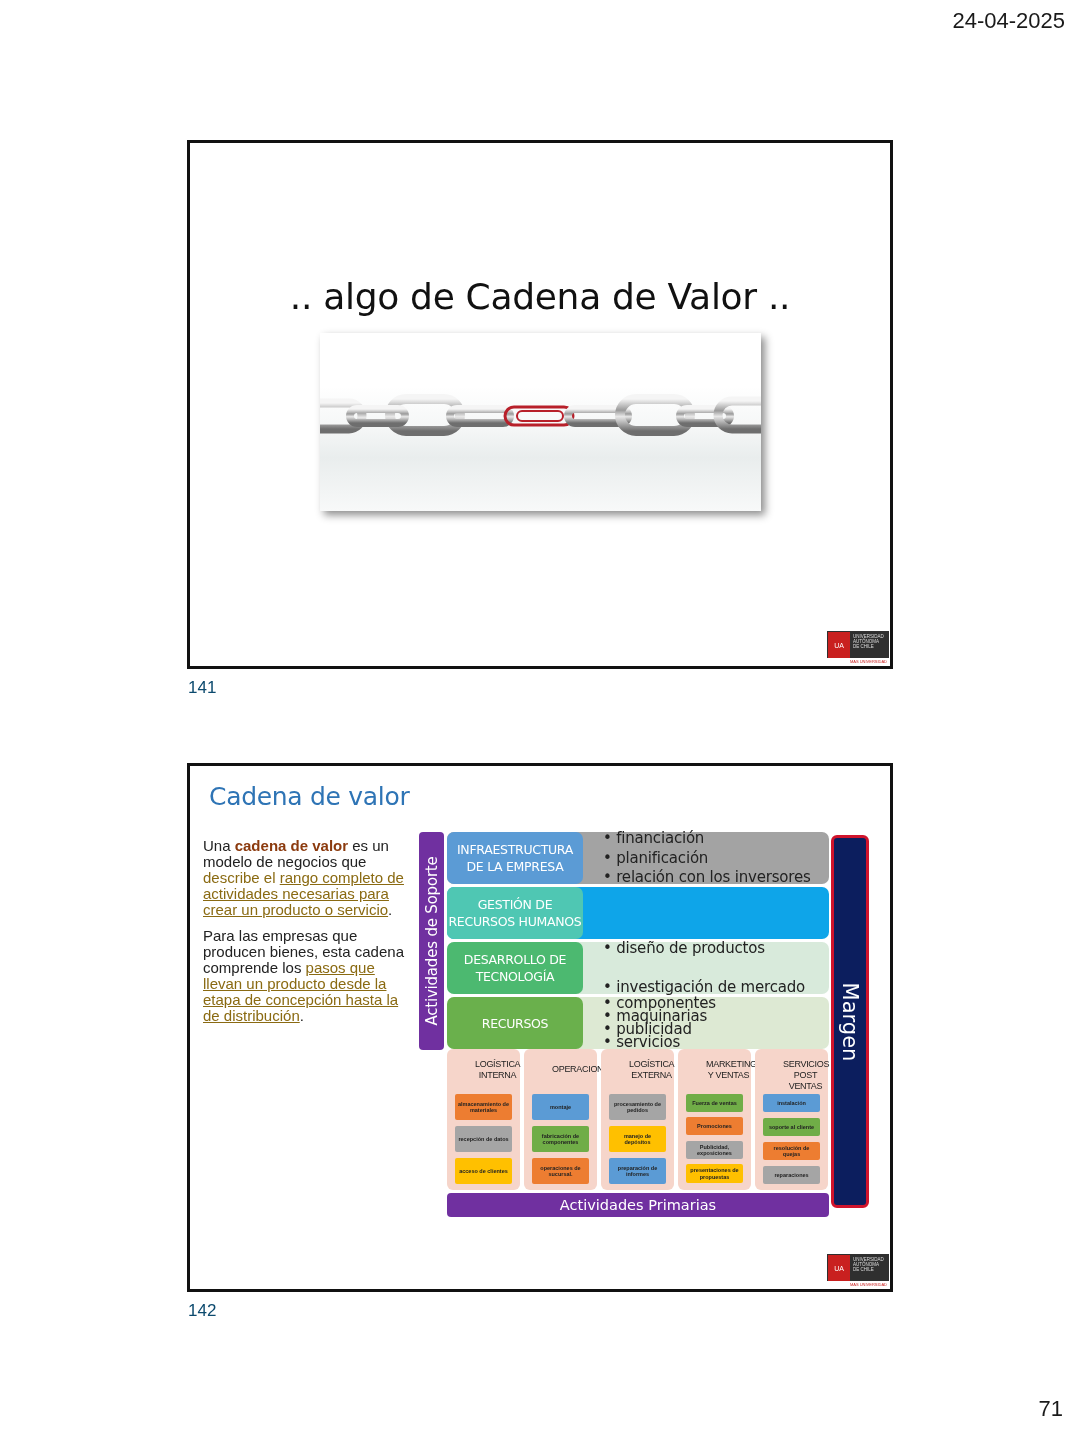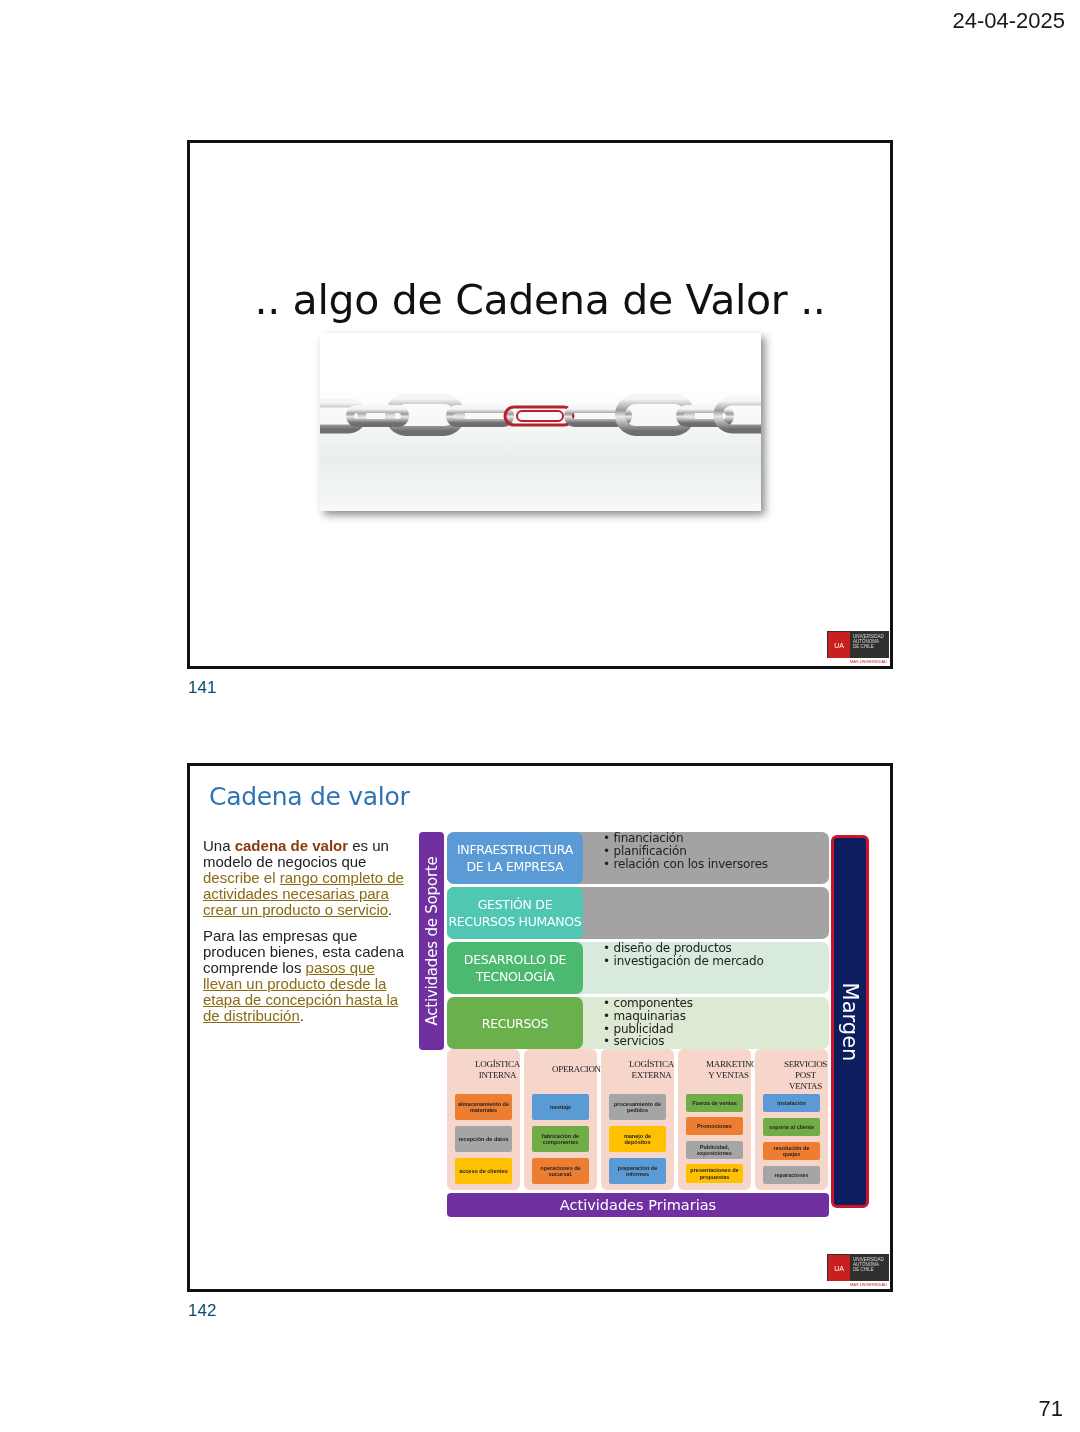--- a/index.html
+++ b/index.html
@@ -10,21 +10,21 @@
   .page-number { position: absolute; bottom: 10px; right: 17px; font-size: 22px; color: #1a1a1a; }
 
   .slide { position: absolute; left: 187px; width: 706px; border: 3px solid #111; background: #fff; overflow: hidden; }
   .slide-1 { top: 140px; height: 529px; }
   .slide-2 { top: 763px; height: 529px; }
   .slide-label { position: absolute; left: 188px; font-size: 17px; color: #0c4a6e; }
   .slide-label-1 { top: 678px; }
   .slide-label-2 { top: 1301px; }
 
   
-  .s1-title { position: absolute; top: 133px; left: 0; width: 100%; text-align: center; font-family: "DejaVu Sans", sans-serif; font-size: 41px; color: #111; letter-spacing: -0.3px; }
+  .s1-title { position: absolute; top: 133px; left: 0; width: 100%; text-align: center; font-family: "DejaVu Sans", sans-serif; font-size: 36px; color: #111; letter-spacing: -0.3px; }
   .chain-image { position: absolute; left: 130px; top: 190px; width: 441px; height: 178px; background: linear-gradient(180deg, #ffffff 0%, #ffffff 30%, #f4f6f6 55%, #e9eded 70%, #f8f9f9 100%); box-shadow: 4px 4px 8px rgba(0,0,0,0.45); overflow: hidden; }
   .chain-image svg { position: absolute; left: 0; top: 0; }
 
   .logo { position: absolute; right: 1px; bottom: 1px; width: 62px; height: 34px; background: #2f2f2f; display: flex; }
   .logo-shield { width: 22px; height: 26px; background: #c9201f; display: flex; align-items: center; justify-content: center; font-size: 7px; color: #fff; margin: 1px 0 0 1px; }
   .logo-text { font-size: 4.5px; color: #ddd; line-height: 5px; padding: 3px 0 0 3px; text-transform: uppercase; }
   .logo-tag { position: absolute; bottom: 0; left: 0; width: 100%; height: 7px; background: #fff; font-size: 4px; color: #c9201f; text-align: right; padding-right: 2px; line-height: 7px; }
 
   
   .s2-title { position: absolute; left: 19px; top: 16px; font-family: "DejaVu Sans", sans-serif; font-size: 25px; color: #2e74b5; letter-spacing: -0.3px; }
@@ -32,25 +32,25 @@
   .s2-text p { margin-bottom: 10px; }
   .bold-term { color: #8b3a0e; font-weight: bold; }
   .highlight-term { color: #8a6a12; }
   .underline-term { color: #8a6a12; text-decoration: underline; }
 
   .support-label { position: absolute; left: 229px; top: 66px; width: 25px; height: 218px; background: #7030a0; border-radius: 4px; display: flex; align-items: center; justify-content: center; }
   .support-label span { transform: rotate(-90deg); white-space: nowrap; color: #fff; font-size: 15px; font-family: "DejaVu Sans", sans-serif; letter-spacing: -0.2px; }
 
   .support-row { position: absolute; left: 257px; width: 382px; border-radius: 7px; }
   .support-name { position: absolute; left: 0; top: 0; height: 100%; width: 136px; border-radius: 7px; color: #fff; font-size: 12.5px; display: flex; align-items: center; justify-content: center; text-align: center; line-height: 17px; font-family: "DejaVu Sans", sans-serif; letter-spacing: -0.3px; }
-  .support-items { position: absolute; left: 156px; top: 0; height: 100%; display: flex; flex-direction: column; justify-content: flex-start; font-size: 12px; line-height: 12.8px; color: #222; font-family: "DejaVu Sans", sans-serif; letter-spacing: -0.2px; }
+  .support-items { position: absolute; left: 156px; top: 0; height: 100%; display: flex; flex-direction: column; justify-content: space-between; font-size: 15px; line-height: 12.8px; color: #222; font-family: "DejaVu Sans", sans-serif; letter-spacing: -0.2px; }
   .support-items div::before { content: "• "; }
 
   .primary-col { position: absolute; top: 283px; width: 73px; height: 141px; background: #f6d5ca; border-radius: 6px; }
-  .primary-head { position: absolute; top: 10px; left: 0; width: 100%; text-align: center; font-size: 9px; line-height: 11px; color: #222; font-family: Liberation Serif, serif; letter-spacing: -0.3px; padding-left: 28px; }
+  .primary-head { position: absolute; top: 10px; left: 0; width: 100%; text-align: center; font-size: 9px; line-height: 11px; color: #222; font-family: Liberation Sans, sans-serif; letter-spacing: -0.3px; padding-left: 28px; }
   .activity { position: absolute; left: 8px; width: 57px; height: 26px; border-radius: 2px; font-size: 5.5px; line-height: 6.5px; display: flex; align-items: center; justify-content: center; text-align: center; color: #222; font-weight: bold; padding: 0 2px; }
 
   .primary-label { position: absolute; left: 257px; top: 427px; width: 382px; height: 24px; background: #7030a0; border-radius: 4px; color: #fff; font-size: 14.5px; display: flex; align-items: center; justify-content: center; font-family: "DejaVu Sans", sans-serif; }
 
   .margin-bar { position: absolute; left: 641px; top: 69px; width: 38px; height: 373px; background: #0c1e5e; border: 3px solid #d0142c; border-radius: 6px; display: flex; align-items: center; justify-content: center; }
   .margin-bar span { transform: rotate(90deg); color: #fff; font-size: 21px; white-space: nowrap; font-family: "DejaVu Sans", sans-serif; }
 </style>
 </head>
 <body>
 
@@ -108,21 +108,21 @@
     </div>
 
   <div class="support-row" style="top:66px;height:52px;background:#a3a3a3;">
     <div class="support-name" style="background:#5b9bd5;">INFRAESTRUCTURA DE LA EMPRESA</div>
     <div class="support-items">
       <div>financiación</div>
       <div>planificación</div>
       <div>relación con los inversores</div>
     </div>
   </div>
-  <div class="support-row" style="top:121px;height:52px;background:#a3a3a3;">
+  <div class="support-row" style="top:121px;height:52px;background:#0ea5e9;">
     <div class="support-name" style="background:#4fc7b3;">GESTIÓN DE RECURSOS HUMANOS</div>
   </div>
   <div class="support-row" style="top:176px;height:52px;background:#d8eadb;">
     <div class="support-name" style="background:#4cb970;">DESARROLLO DE TECNOLOGÍA</div>
     <div class="support-items">
       <div>diseño de productos</div>
       <div>investigación de mercado</div>
     </div>
   </div>
   <div class="support-row" style="top:231px;height:52px;background:#dde9d3;">

